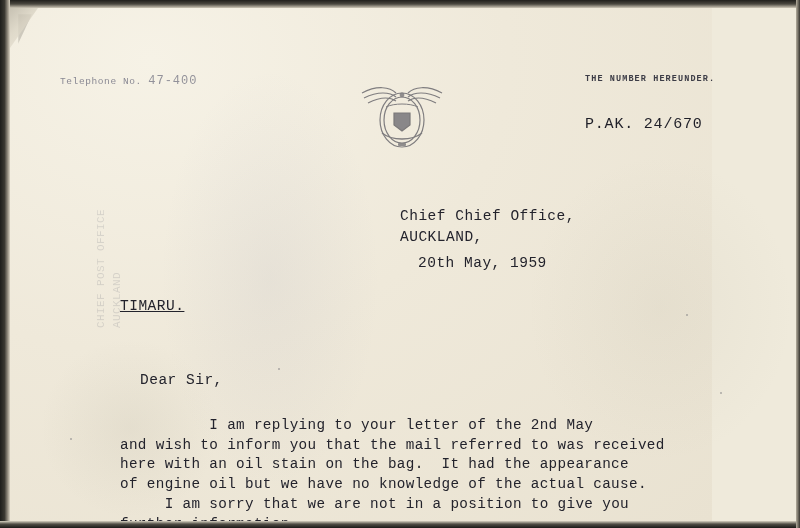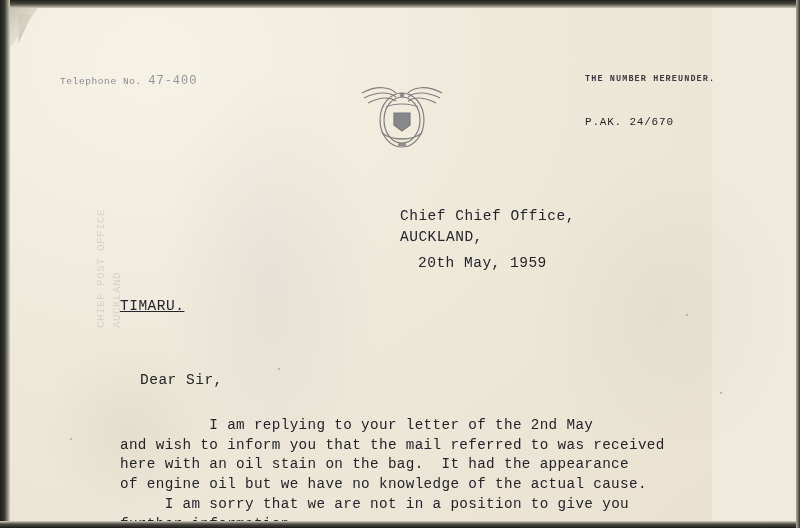--- a/index.html
+++ b/index.html
@@ -135,21 +135,21 @@
     font-family: Liberation Mono, monospace;
     font-size: 8.5px;
     letter-spacing: 1.1px;
     color: #3c3c46;
     font-weight: 600;
   }
 
   .ref-no {
     position: absolute;
     left: 575px; top: 108px;
-    font-size: 11px;
+    font-size: 15px;
     letter-spacing: .8px;
     color: #1f1f28;
   }
 
   
   .crest {
     position: absolute;
     left: 342px; top: 65px;
     width: 100px; height: 90px;
     opacity: .62;

